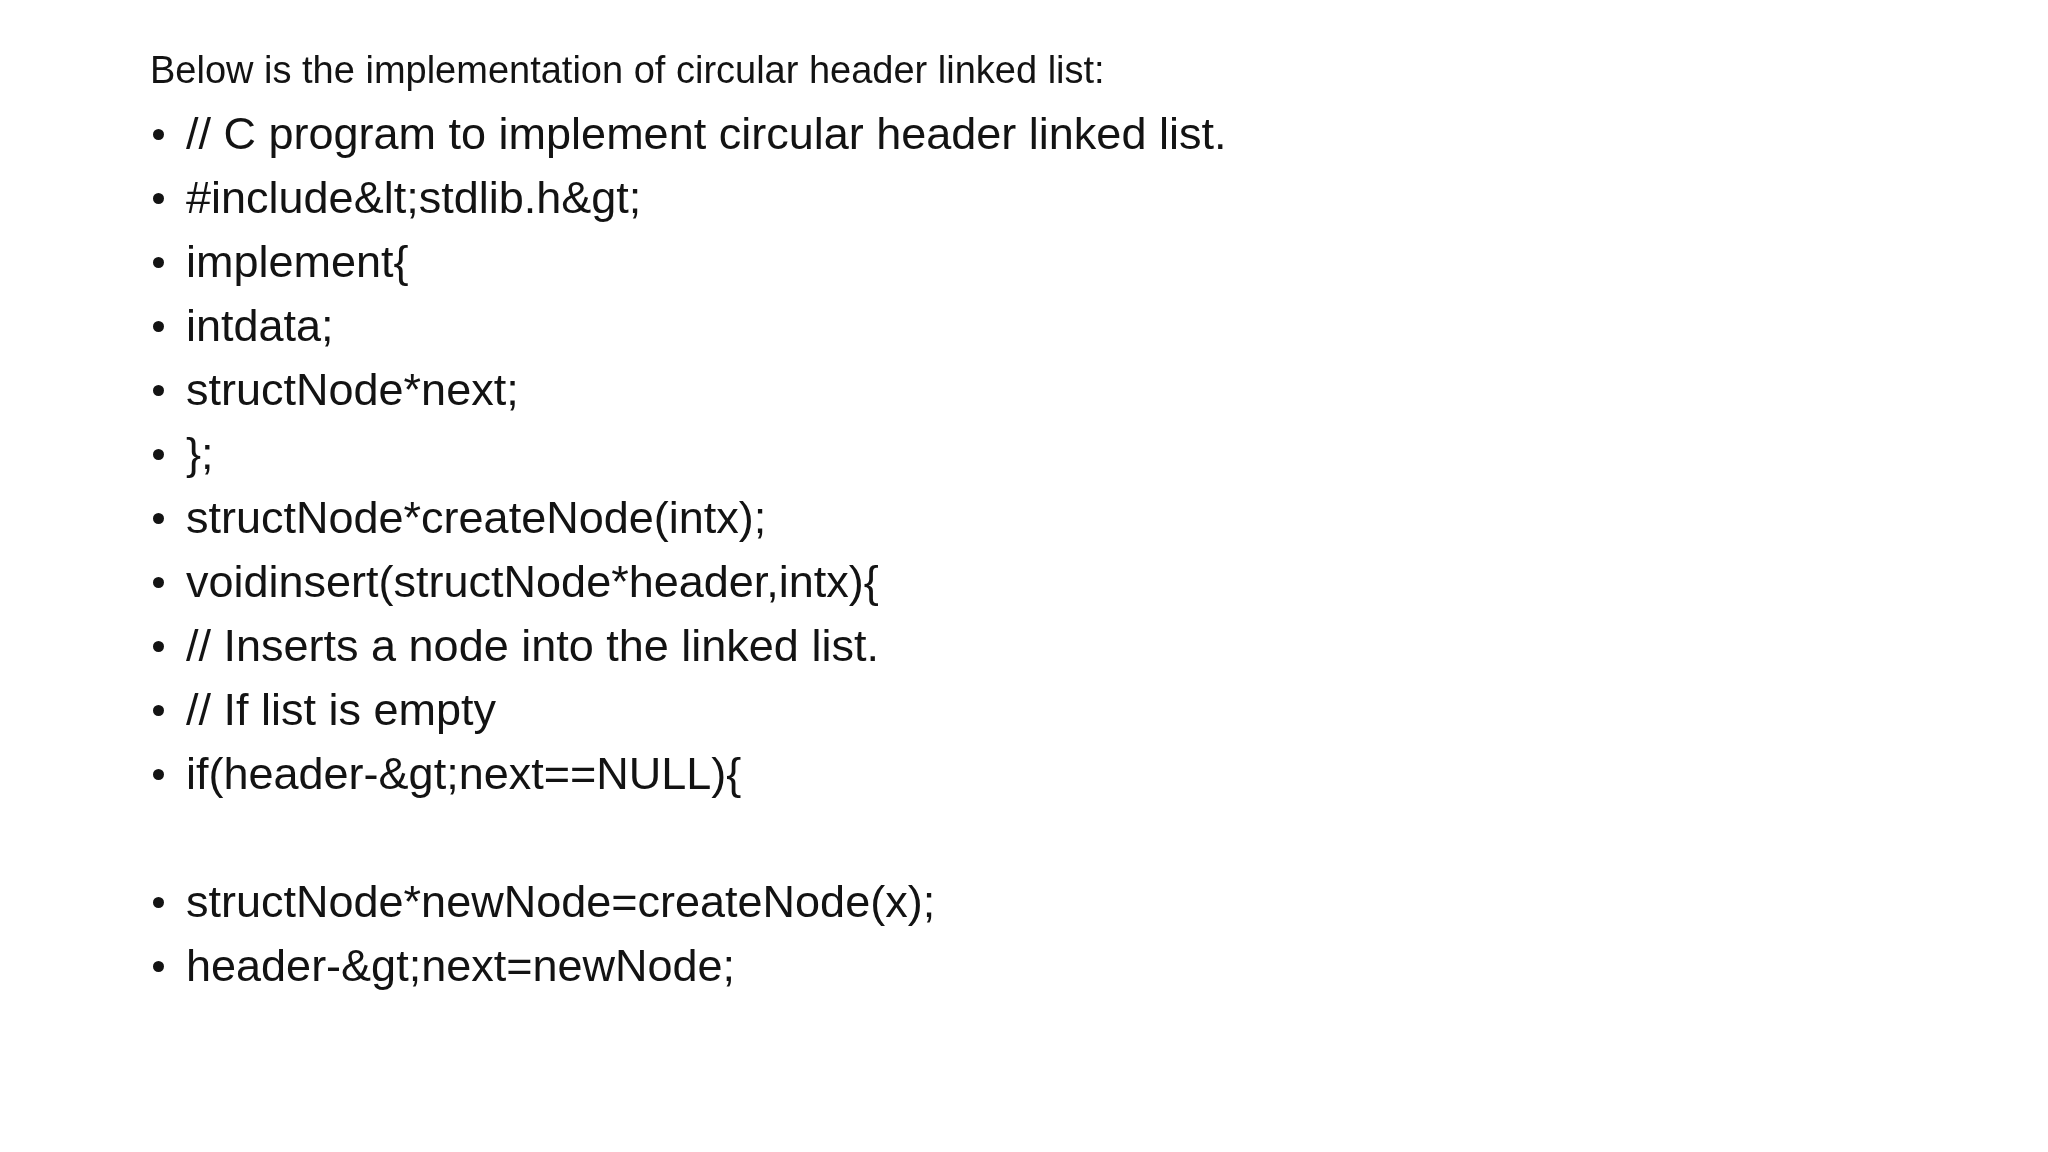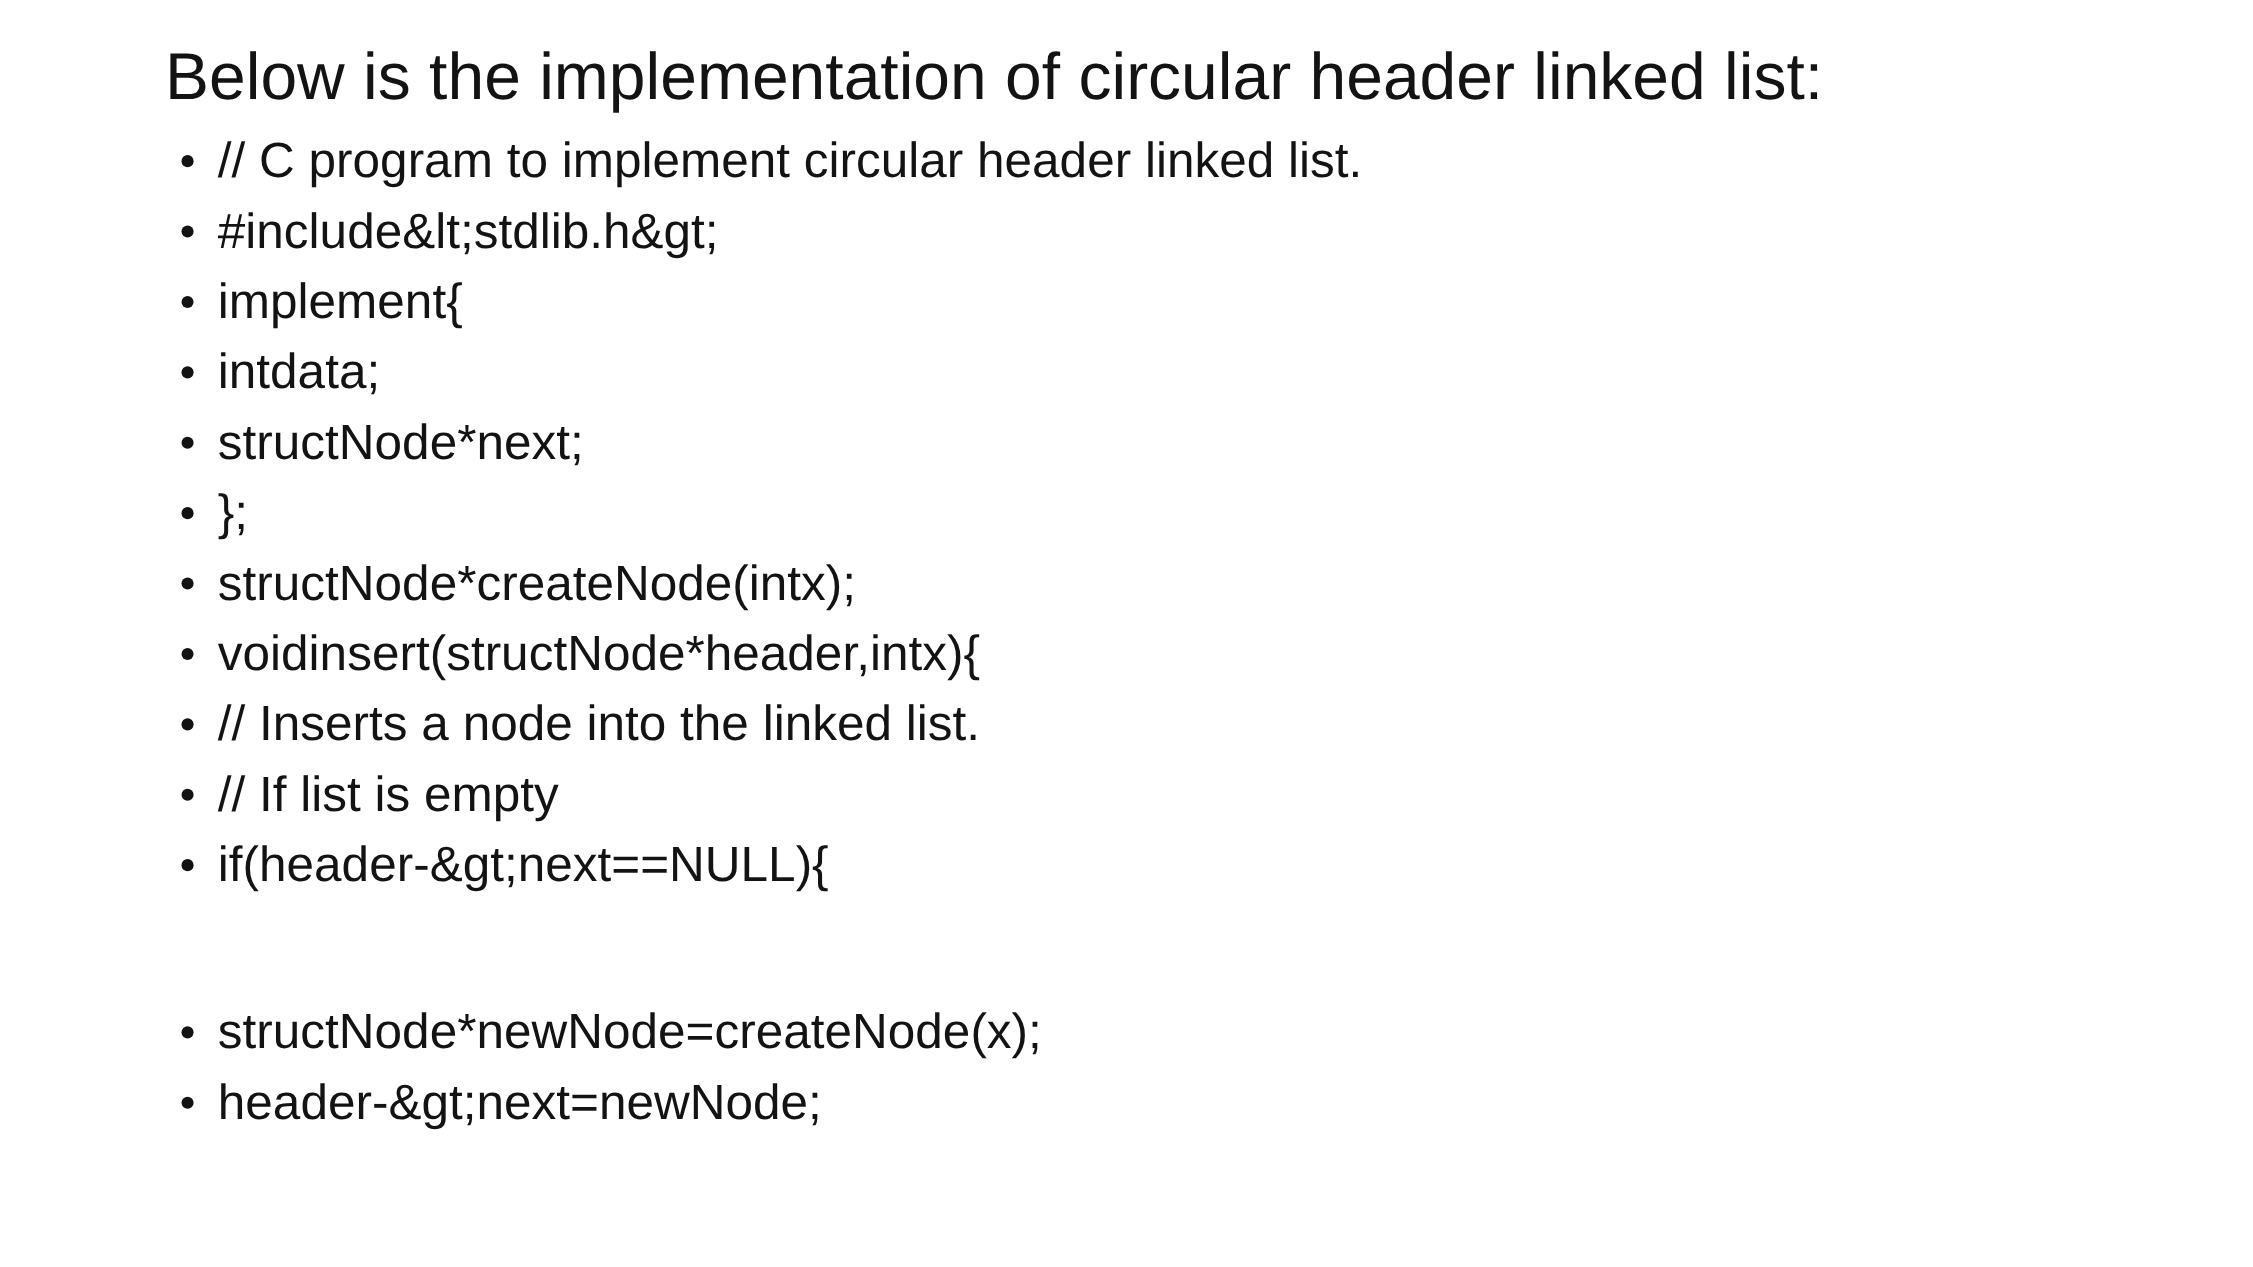--- a/index.html
+++ b/index.html
@@ -16,28 +16,28 @@
     font-family: "Liberation Sans", sans-serif;
     font-size: 45px;
     color: #131313;
     box-sizing: border-box;
   }
   .content {
     padding: 38px 40px 0 150px;
   }
   .title {
     margin: 0;
-    font-size: 60px;
+    font-size: 38px;
     font-weight: 400;
     line-height: 64px;
     white-space: nowrap;
   }
   ul.bullets {
     list-style: none;
-    margin: 12px;
+    margin: 0;
     padding: 0;
   }
   li.bullet-line {
     display: flex;
     align-items: flex-start;
     line-height: 64px;
     white-space: nowrap;
   }
   .dot {
     flex: 0 0 auto;

